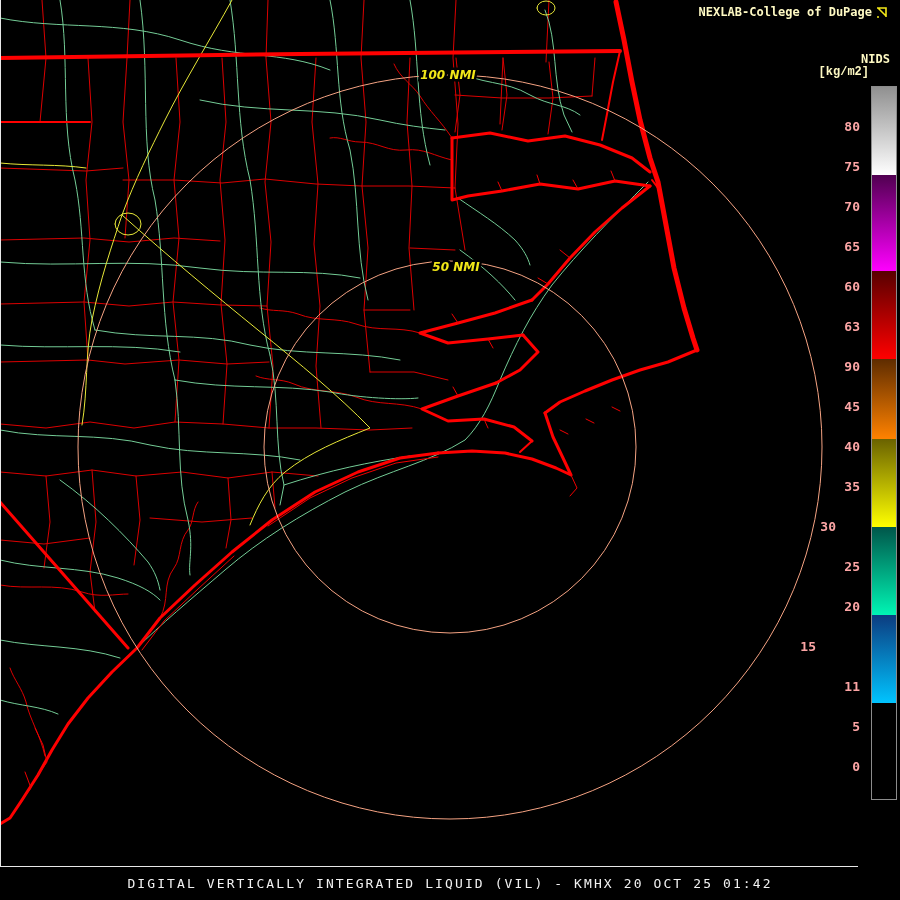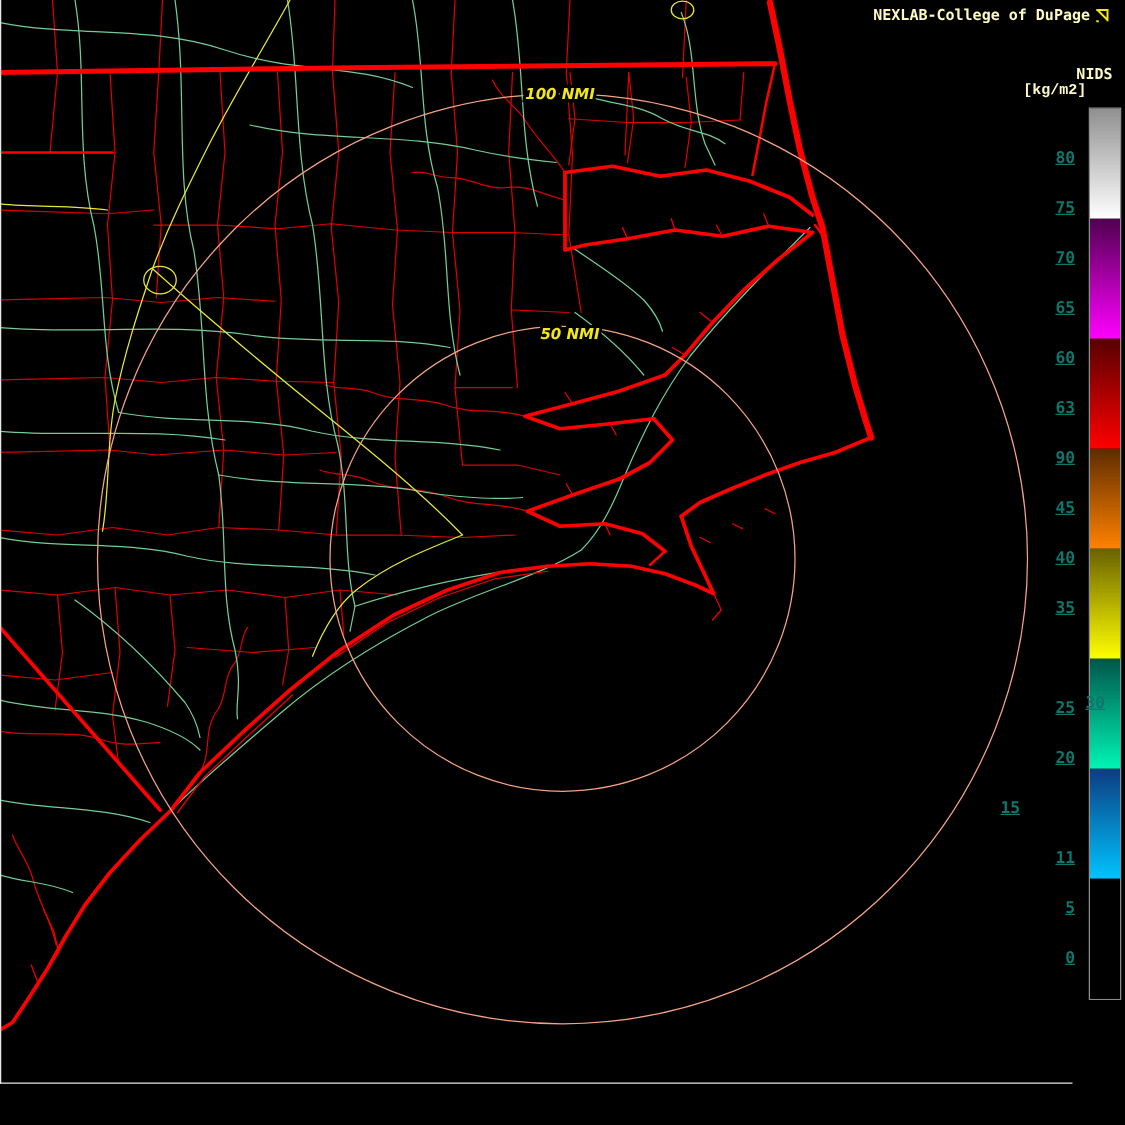--- a/index.html
+++ b/index.html
@@ -6,22 +6,22 @@
   #frame{position:relative;width:900px;height:900px;background:#000;overflow:hidden;
          font-family:"DejaVu Sans Mono",monospace;}
   #map{position:absolute;left:0;top:0;}
   .ytxt{position:absolute;color:#fef9c3;font-weight:bold;white-space:nowrap;}
   #credit{top:5px;right:12px;font-size:12px;display:flex;gap:4px;align-items:center;}
   #cb-title1{top:52px;right:10px;font-size:12px;}
   #cb-title2{top:65px;right:31px;font-size:12px;font-family:Liberation Mono, monospace;}
   #colorbar{position:absolute;left:871px;top:86px;width:26px;height:714px;
             border:1px solid #8C8C8C;box-sizing:border-box;background:#000;}
   #colorbar .seg{position:absolute;left:0;width:24px;}
-  #cb-labels .cbl{position:absolute;width:40px;text-align:right;color:#0f766e;
-                  font-size:13px;font-weight:bold;line-height:16px;text-decoration:underline;}
+  #cb-labels .cbl{position:absolute;width:40px;text-align:right;color:#fca5a5;
+                  font-size:13px;font-weight:bold;line-height:16px;}
   #caption{position:absolute;top:876px;left:50%;transform:translateX(-50%);
            color:#F2F2F2;font-size:13px;letter-spacing:2.1px;white-space:nowrap;}
   .edge{position:absolute;background:#E8E8E8;}
   #edge-left{left:0;top:0;width:1px;height:867px;}
   #edge-bottom{left:0;top:866px;width:858px;height:1px;}
 </style>
 </head>
 <body>
 
 <div id="frame">
@@ -178,25 +178,26 @@
       <div class="cbl" style="left: 820px; top: 119px; position: absolute;">80</div>
       <div class="cbl" style="left: 820px; top: 159px; position: absolute;">75</div>
       <div class="cbl" style="left: 820px; top: 199px; position: absolute;">70</div>
       <div class="cbl" style="left: 820px; top: 239px; position: absolute;">65</div>
       <div class="cbl" style="left: 820px; top: 279px; position: absolute;">60</div>
       <div class="cbl" style="left: 820px; top: 319px; position: absolute;">63</div>
       <div class="cbl" style="left: 820px; top: 359px; position: absolute;">90</div>
       <div class="cbl" style="left: 820px; top: 399px; position: absolute;">45</div>
       <div class="cbl" style="left: 820px; top: 439px; position: absolute;">40</div>
       <div class="cbl" style="left: 820px; top: 479px; position: absolute;">35</div>
-      <div class="cbl" style="left: 844px; top: 519px; position: absolute; margin-top: 36px;">30</div>
+      <div class="cbl" style="left: 796px; top: 519px; position: absolute;">30</div>
       <div class="cbl" style="left: 820px; top: 559px; position: absolute;">25</div>
       <div class="cbl" style="left: 820px; top: 599px; position: absolute;">20</div>
       <div class="cbl" style="left: 776px; top: 639px; position: absolute;">15</div>
       <div class="cbl" style="left: 820px; top: 679px; position: absolute;">11</div>
       <div class="cbl" style="left: 820px; top: 719px; position: absolute;">5</div>
       <div class="cbl" style="left: 820px; top: 759px; position: absolute;">0</div>
     </div>
 
+  <div id="caption">DIGITAL VERTICALLY INTEGRATED LIQUID (VIL) - KMHX 20 OCT 25 01:42</div>
 
   <div id="edge-left" class="edge"></div>
   <div id="edge-bottom" class="edge"></div>
 </div>
 
 </body></html>

